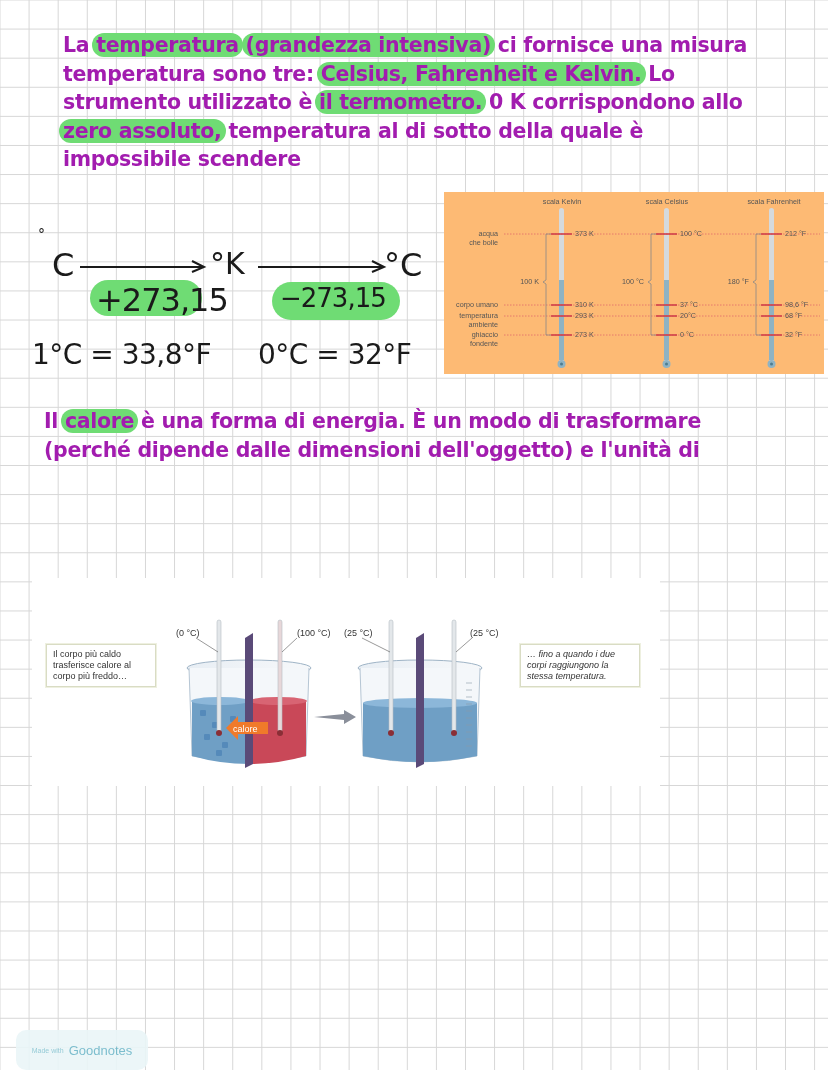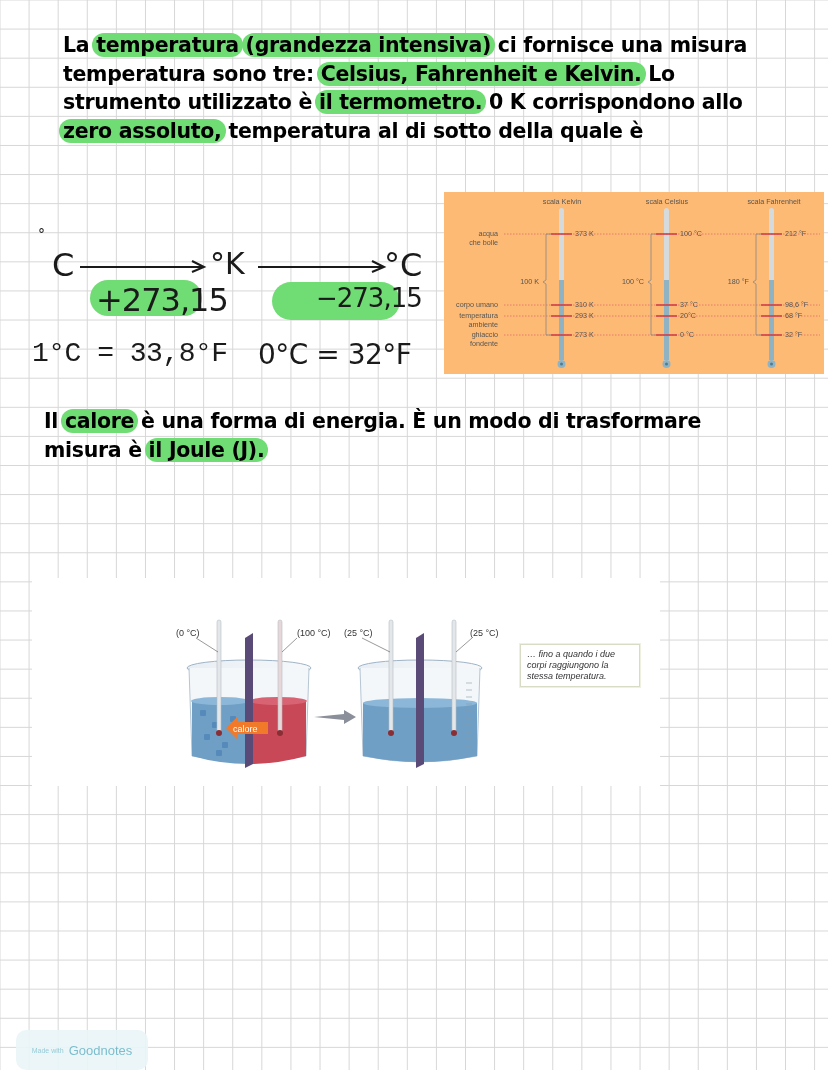--- a/index.html
+++ b/index.html
@@ -10,21 +10,21 @@
       linear-gradient(to right, #d6d6d6 1px, transparent 1px),
       linear-gradient(to bottom, #d6d6d6 1px, transparent 1px);
     background-size: 29.1px 29.1px;
     background-position: -0.5px -0.5px;
     font-family: "DejaVu Sans", sans-serif;
     color: #111;
   }
   .hand {
     font-family: "DejaVu Sans", sans-serif;
     font-weight: bold;
-    color: #000000;
+    color: #a21caf;
     position: absolute;
     letter-spacing: -0.3px;
   }
   .para { font-size: 20.5px; line-height: 28.6px; white-space: nowrap; }
   .hl {
     background: #6fdc74;
     border-radius: 14px;
     padding: 0 4px;
     margin: 0 -4px;
     box-decoration-break: clone;
@@ -63,43 +63,44 @@
   .wm-big { font-family: "Liberation Sans", sans-serif; font-size: 13px; color: #6fb7c9; }
 </style>
 </head>
 <body>
 
 <div class="hand para" id="sec-temp" style="left:63px; top:31px;">
     <div><span>La </span><span class="hl">temperatura</span><span> </span><span class="hl">(grandezza intensiva)</span><span> ci fornisce una misura</span></div>
     <div><span>temperatura sono tre: </span><span class="hl">Celsius, Fahrenheit e Kelvin.</span><span> Lo</span></div>
     <div><span>strumento utilizzato è </span><span class="hl">il termometro.</span><span> 0 K corrispondono allo</span></div>
     <div><span class="hl">zero assoluto,</span><span> temperatura al di sotto della quale è</span></div>
+    <div><span>impossibile scendere</span></div>
   </div>
 
 <div>
   <div class="formula" style="left:38px; top:226px; font-size:14px;">°</div>
   <div class="formula" style="left:52px; top:246px; font-size:32px;">C</div>
   <svg style="position:absolute; left:80px; top:258px;" width="130" height="18">
     <line x1="0" y1="9" x2="122" y2="9" stroke="#1a1a1a" stroke-width="2"></line>
     <polyline points="112,3 124,9 112,14" fill="none" stroke="#1a1a1a" stroke-width="2"></polyline>
   </svg>
   <div class="formula" style="left:210px; top:246px; font-size:30px;">°K</div>
   <svg style="position:absolute; left:258px; top:258px;" width="130" height="18">
     <line x1="0" y1="9" x2="124" y2="9" stroke="#1a1a1a" stroke-width="2"></line>
     <polyline points="114,3 126,9 114,14" fill="none" stroke="#1a1a1a" stroke-width="2"></polyline>
   </svg>
   <div class="formula" style="left:384px; top:246px; font-size:32px;">°C</div>
 
   <div class="formula" style="left:90px; top:280px; width:112px; height:36px; background:#6fdc74; border-radius:18px;"></div>
   <div class="formula" style="left:96px; top:281px; font-size:32px; letter-spacing:-1px;">+273,15</div>
 
   <div class="formula" style="left:272px; top:282px; width:128px; height:38px; background:#6fdc74; border-radius:19px;"></div>
-  <div class="formula" style="left:280px; top:283px; font-size:26px; letter-spacing:-1px;margin-left:36px;">−273,15</div>
-
-  <div class="formula" style="left:32px; top:338px; font-size:28px; letter-spacing:-0.5px;font-family:Liberation Mono, monospace;">1°C = 33,8°F</div>
+  <div class="formula" style="left:280px; top:283px; font-size:26px; letter-spacing:-1px;">−273,15</div>
+
+  <div class="formula" style="left:32px; top:338px; font-size:28px; letter-spacing:-0.5px;">1°C = 33,8°F</div>
   <div class="formula" style="left:258px; top:338px; font-size:28px; letter-spacing:-0.5px;">0°C = 32°F</div>
 </div>
 
 <div class="fig-scales">
   <svg width="380" height="182" viewBox="0 0 380 182">
 
     <text class="tiny" x="118" y="12" text-anchor="middle">scala Kelvin</text>
     <text class="tiny" x="223" y="12" text-anchor="middle">scala Celsius</text>
     <text class="tiny" x="330" y="12" text-anchor="middle">scala Fahrenheit</text>
 
@@ -174,24 +175,29 @@
 
     <text class="tiny" x="341" y="44">212 °F</text>
     <text class="tiny" x="341" y="115">98,6 °F</text>
     <text class="tiny" x="341" y="126">68 °F</text>
     <text class="tiny" x="341" y="145">32 °F</text>
   </svg>
 </div>
 
 <div class="hand para" id="sec-heat" style="left:44px; top:407px;">
     <div><span>Il </span><span class="hl">calore</span><span> è una forma di energia. È un modo di trasformare</span></div>
-    <div><span>misura è </span><span class="hl">il Joule (J).</span></div>
+    <div><span>(perché dipende dalle dimensioni dell'oggetto) e l'unità di</span></div>
   </div>
 
 <div class="fig-heat">
+  <div class="caption-box" style="left:14px; top:66px; width:96px;">
+    <div>Il corpo più caldo</div>
+    <div>trasferisce calore al</div>
+    <div>corpo più freddo…</div>
+  </div>
   <div class="caption-box" style="left:488px; top:66px; width:106px;font-style:italic;">
     <div>… fino a quando i due</div>
     <div>corpi raggiungono la</div>
     <div>stessa temperatura.</div>
   </div>
 
   <svg width="628" height="208" viewBox="0 0 628 208" style="position:absolute;left:0;top:0;">
     <defs>
       <linearGradient id="gl" x1="0" x2="1">
           <stop offset="0" stop-color="#e8eef4"></stop>

